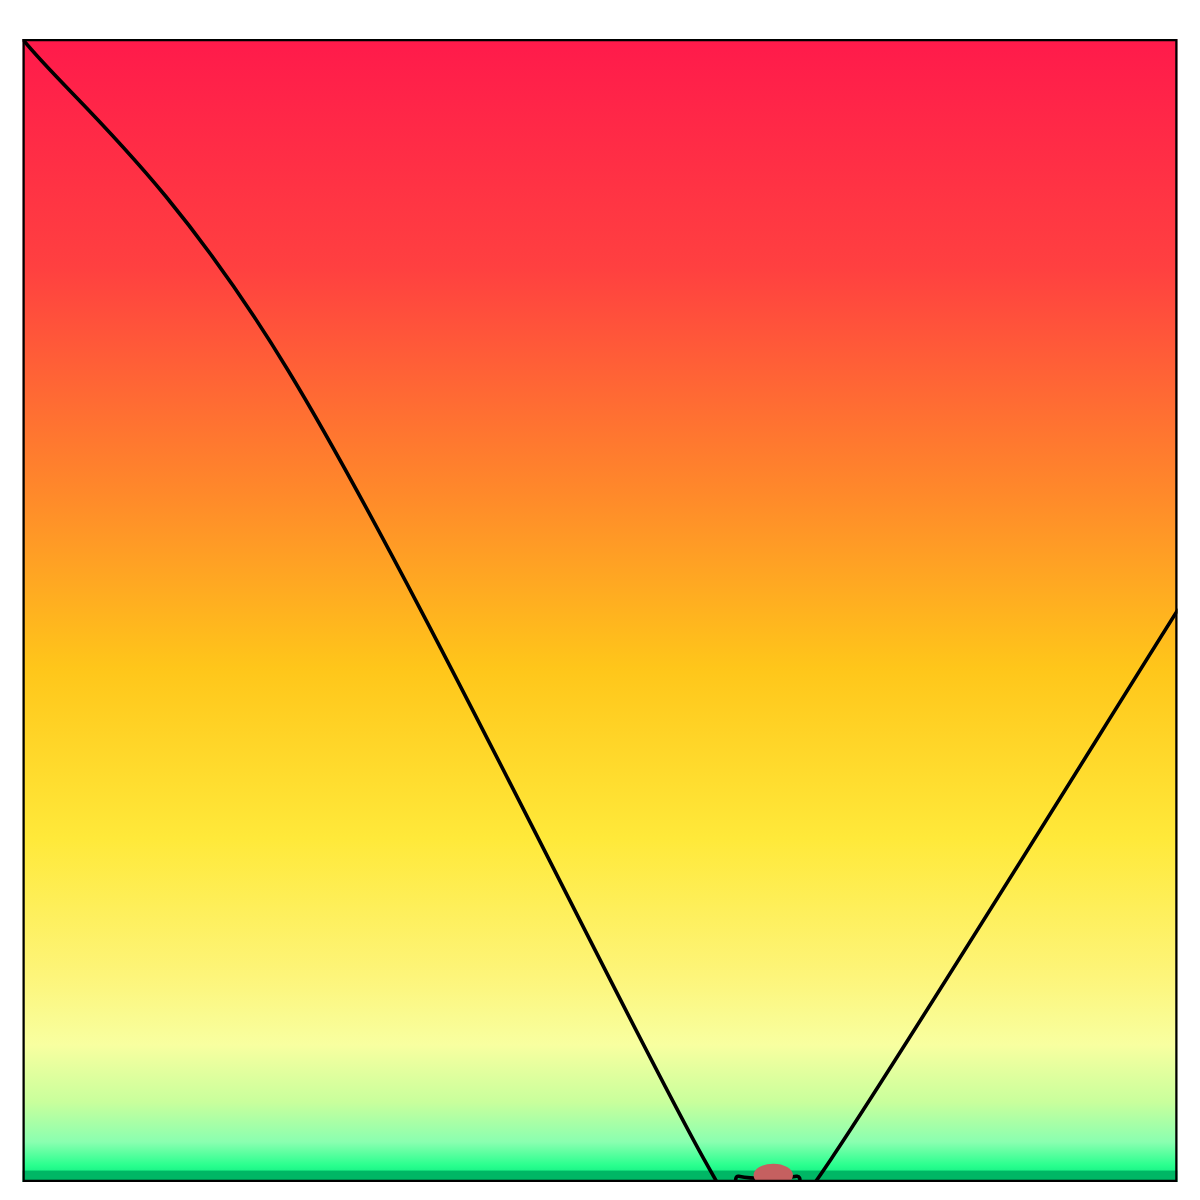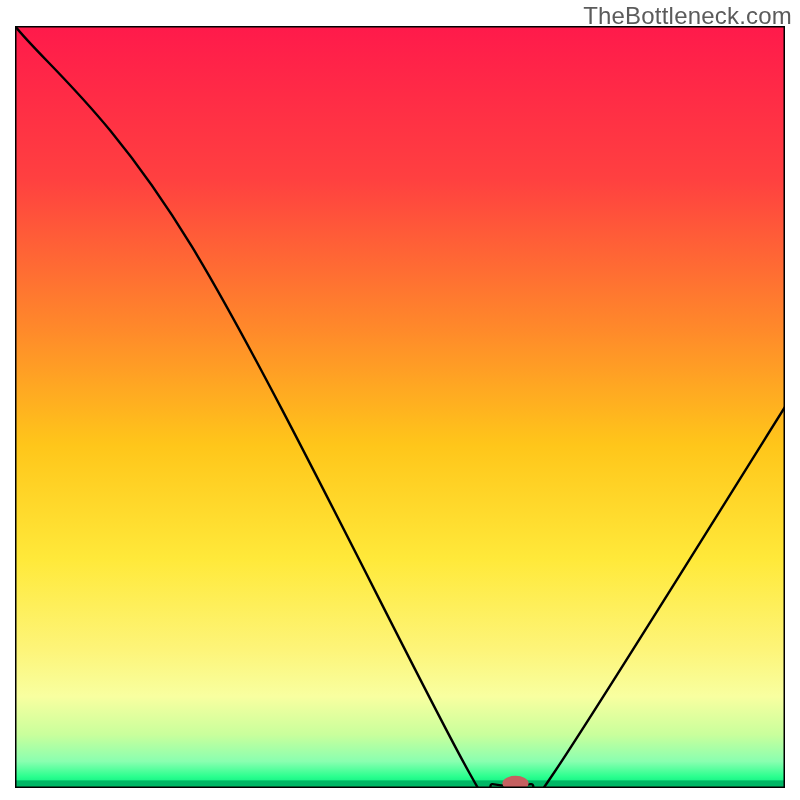--- a/index.html
+++ b/index.html
@@ -34,21 +34,20 @@
     height: 762px;
   }
   svg {
     display: block;
   }
 </style>
 </head>
 <body>
 
 <div class="frame">
-  <div class="watermark">TheBottleneck.com</div>
 
   <div class="plot-wrap">
     <svg id="chart-svg" viewBox="0 0 770 762" width="770" height="762" preserveAspectRatio="none">
       <defs>
         <linearGradient id="bg-grad" x1="0" y1="0" x2="0" y2="1">
             <stop offset="0.00%" stop-color="#ff1a4b"></stop>
             <stop offset="20.00%" stop-color="#ff4040"></stop>
             <stop offset="40.00%" stop-color="#ff8a2a"></stop>
             <stop offset="55.00%" stop-color="#ffc61a"></stop>
             <stop offset="70.00%" stop-color="#ffe93a"></stop>

